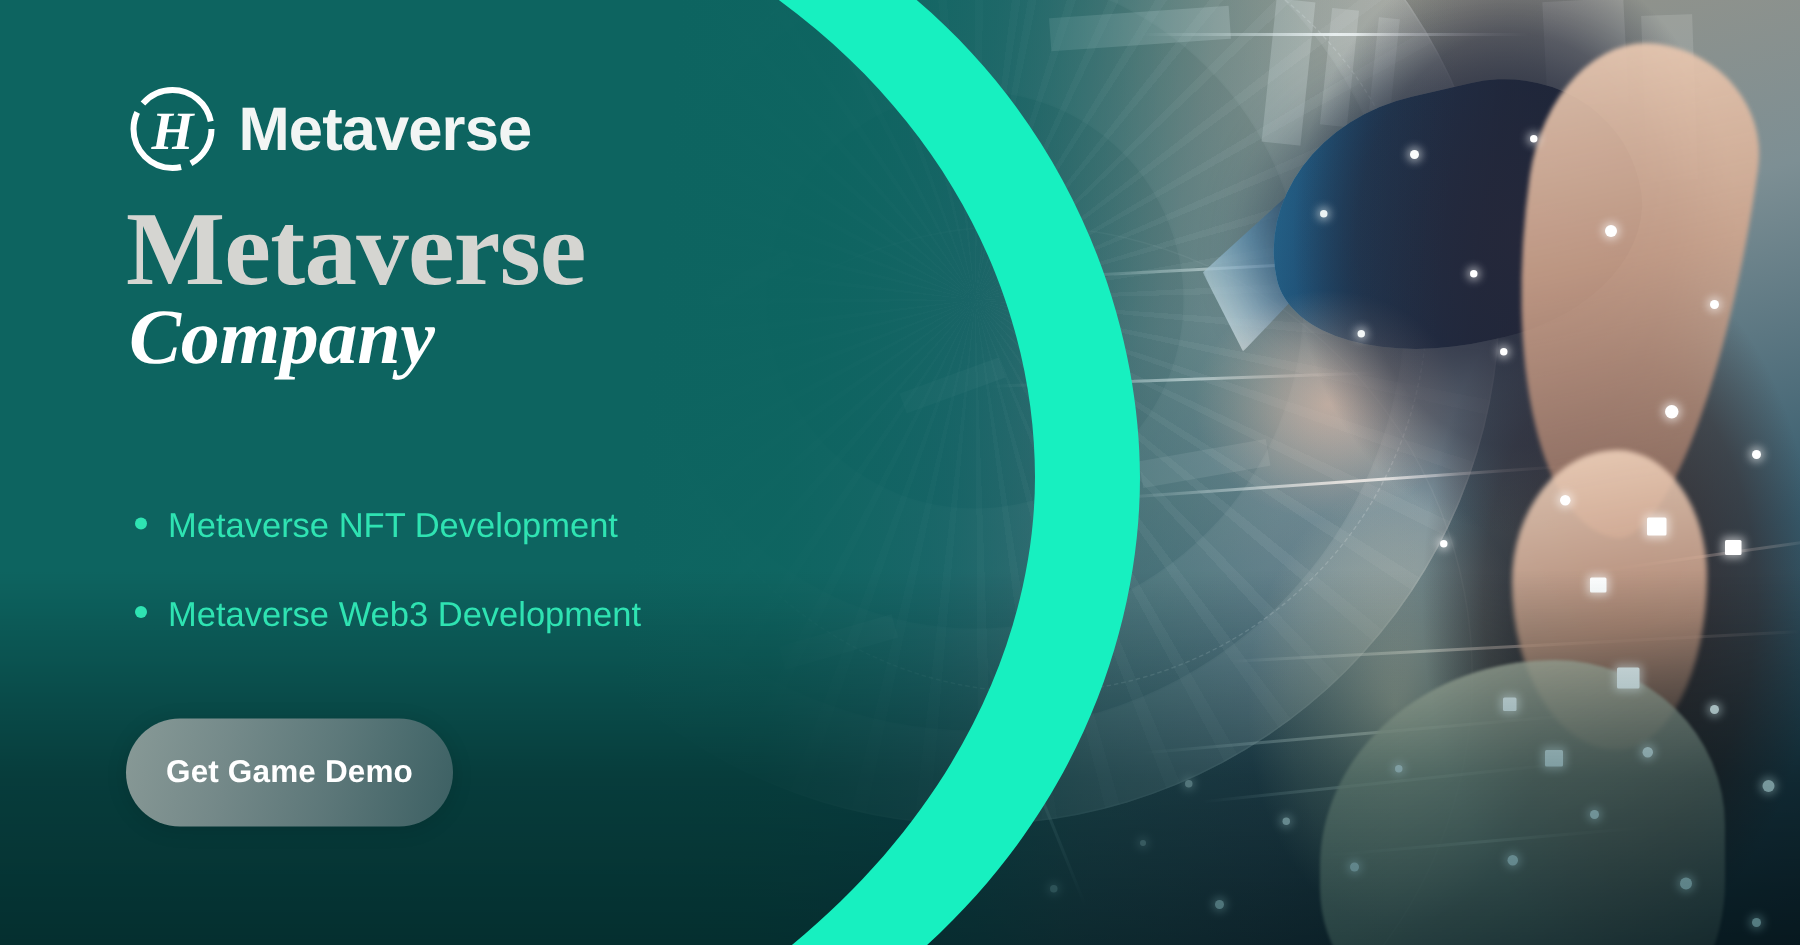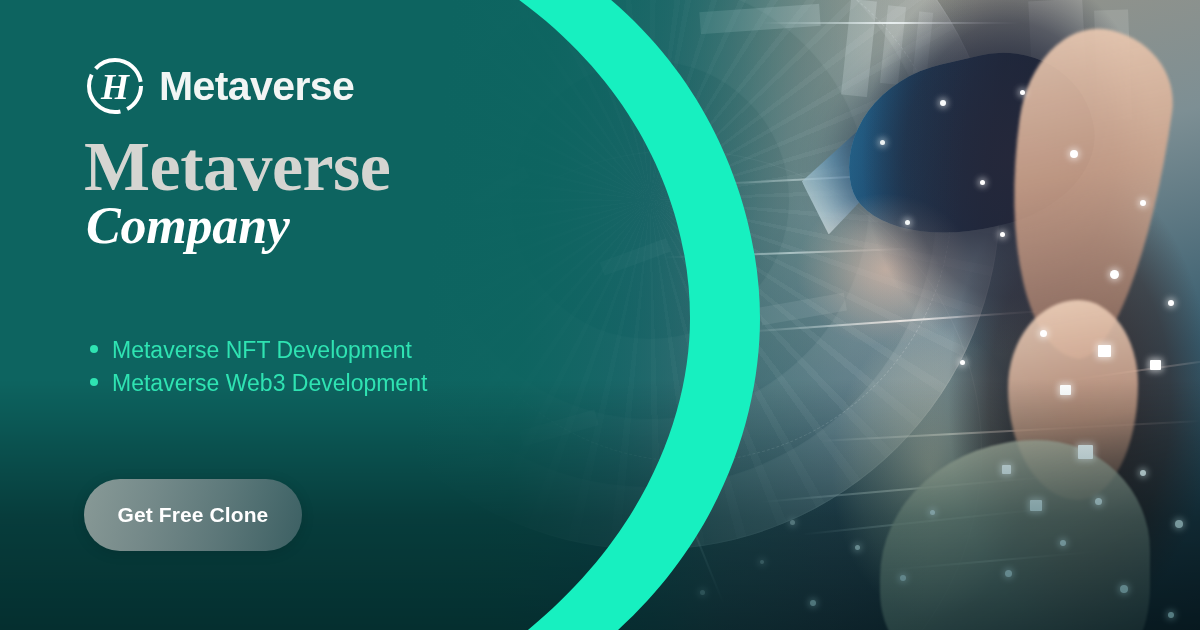--- a/index.html
+++ b/index.html
@@ -251,21 +251,21 @@
   }
   .bullets li {
     display: flex;
     align-items: baseline;
     gap: 14px;
     color: #2fe3b2;
     font-size: 23px;
     line-height: 1.45;
     white-space: nowrap;
   }
-  .bullets li.sp { margin-top: 0; }
+  .bullets li.sp { margin-top: 26px; }
   .bullets .dot {
     width: 8px; height: 8px;
     flex: 0 0 8px;
     border-radius: 50%;
     background: #2fe3b2;
     transform: translateY(-5px);
     margin-left: 6px;
   }
 
   .cta {
@@ -412,16 +412,16 @@
       <li>
         <span class="dot"></span>
         <span>Metaverse NFT Development</span>
       </li>
       <li class="sp">
         <span class="dot"></span>
         <span>Metaverse Web3 Development</span>
       </li>
     </ul>
 
-    <button class="cta">Get Free Clone</button>
+    <button class="cta">Get Game Demo</button>
 
   </div>
 </div>
 
 </body></html>

